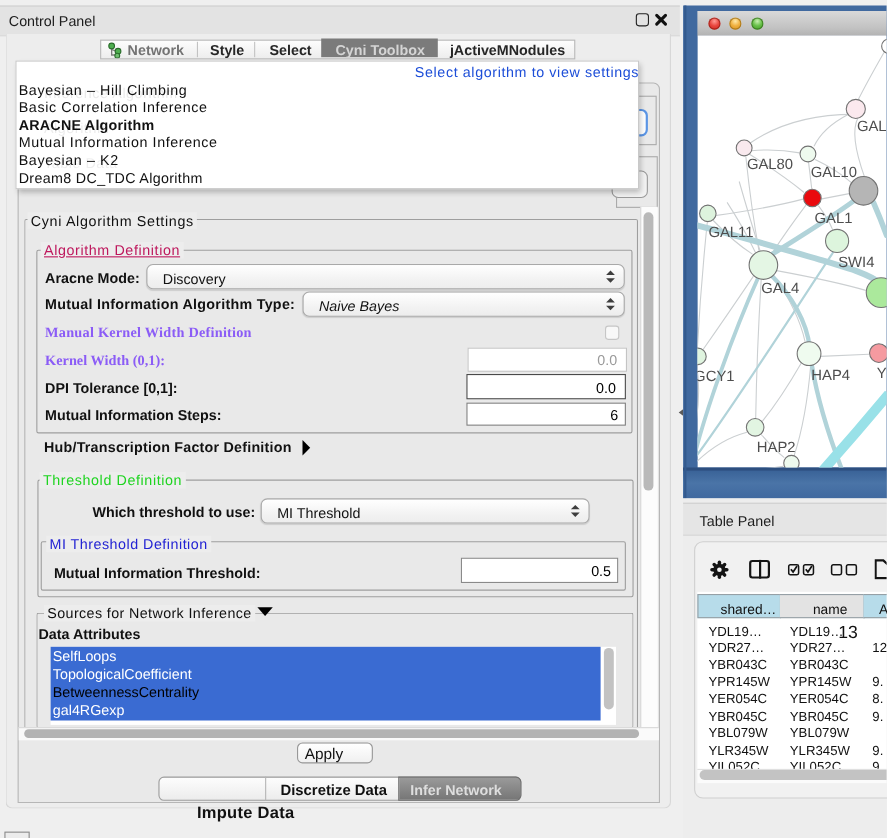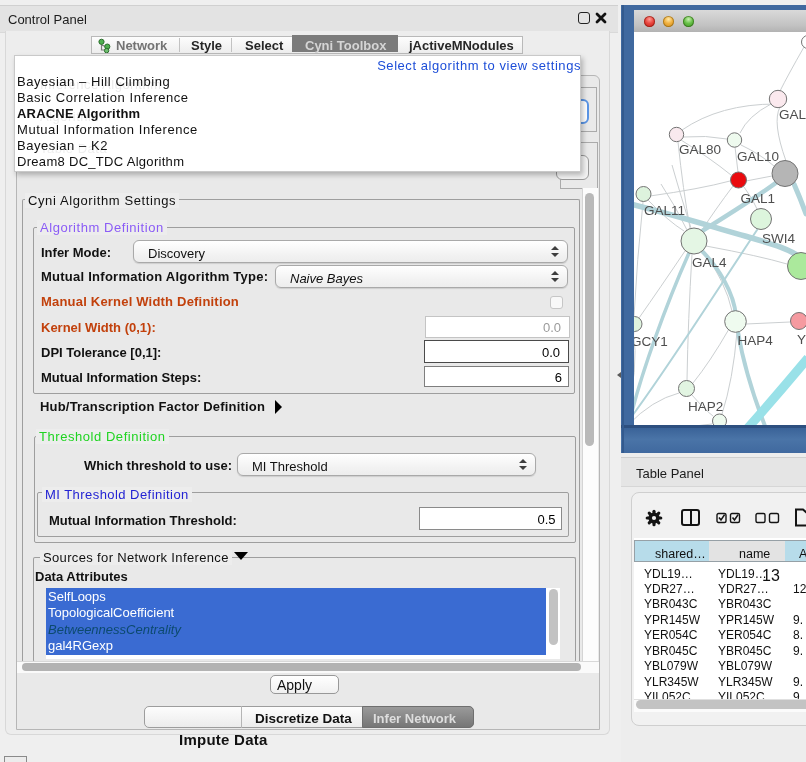--- a/index.html
+++ b/index.html
@@ -1,19 +1,19 @@
 <!DOCTYPE html>
 <html><head><meta charset="utf-8">
 <style>
 html,body{margin:0;padding:0;width:806px;height:762px;background:#efefef;overflow:hidden;
  font-family:"Liberation Sans",sans-serif;}
 .a{position:absolute;}
 .lbl{position:absolute;font-size:13px;color:#111;white-space:nowrap;}
 .b{font-weight:bold;}
-.gray{color:#c2410c;}
+.gray{color:#8b5cf6;font-family:Liberation Serif, serif;}
 .combo{position:absolute;background:linear-gradient(#ffffff,#f2f2f2 65%,#ededed);border:1px solid #a9a9a9;border-radius:6px;box-shadow:0 1px 1px rgba(0,0,0,.12);}
 .combo .tx{position:absolute;left:14px;top:4.5px;font-size:13px;color:#111;}
 .ud{position:absolute;right:8px;top:50%;width:8px;height:11px;margin-top:-5.5px;}
 .ud:before,.ud:after{content:"";position:absolute;left:0;border-left:4px solid transparent;border-right:4px solid transparent;}
 .ud:before{top:0;border-bottom:4.5px solid #3e3e3e;}
 .ud:after{bottom:0;border-top:4.5px solid #3e3e3e;}
 .field{position:absolute;background:#fff;font-size:13px;text-align:right;}
 .gbox{position:absolute;border:1px solid #9e9e9e;border-radius:2px;}
 </style></head>
 <body>
@@ -54,23 +54,23 @@
 <div class="a" style="left:231px;top:38px;width:1px;height:14px;background:#c2c2c2;"></div>
 <div class="lbl b" style="left:245px;top:37.5px;color:#262626;">Select</div>
 <div class="a" style="left:292px;top:34.5px;width:106px;height:17.5px;background:#7b7b7b;"></div>
 <div class="lbl b" style="left:305px;top:37.5px;color:#d5d5d5;">Cyni Toolbox</div>
 <div class="lbl b" style="left:409px;top:37.5px;color:#262626;">jActiveMNodules</div>
 
 <div class="gbox" style="left:22px;top:199px;width:556px;height:462px;border-bottom:none;border-radius:2px 2px 0 0;"></div>
 <div class="lbl" style="left:25px;top:193px;background:#ededed;padding:0 3px;letter-spacing:0.6px;color:#111;">Cyni Algorithm Settings</div>
 
 <div class="gbox" style="left:33px;top:227px;width:540px;height:165px;"></div>
-<div class="lbl" style="left:37px;top:220px;background:#ededed;padding:0 3px;letter-spacing:0.55px;color:#8b5cf6;">Algorithm Definition</div>
-
-<div class="lbl b" style="left:41px;top:244.6px;">Infer Mode:</div>
+<div class="lbl" style="left:37px;top:220px;background:#ededed;padding:0 3px;letter-spacing:0.55px;color:#be185d;text-decoration:underline;">Algorithm Definition</div>
+
+<div class="lbl b" style="left:41px;top:244.6px;">Aracne Mode:</div>
 <div class="combo" style="left:133px;top:240px;width:433px;height:21px;">
     <span class="tx">Discovery</span>
     <span class="ud"></span>
   </div>
 
 <div class="lbl b" style="left:41px;top:269px;letter-spacing:0.25px;">Mutual Information Algorithm Type:</div>
 <div class="combo" style="left:275px;top:265px;width:291px;height:21px;font-style:italic;">
     <span class="tx">Naive Bayes</span>
     <span class="ud"></span>
   </div>
@@ -105,21 +105,21 @@
 
 <div class="gbox" style="left:33px;top:557px;width:541px;height:104px;border-bottom:none;"></div>
 <div class="lbl" style="left:40px;top:549.5px;background:#ededed;padding:0 3px;letter-spacing:0.35px;color:#111;">Sources for Network Inference</div>
 <div class="a" style="left:234px;top:552px;width:0;height:0;border-left:7px solid transparent;border-right:7px solid transparent;border-top:8px solid #000;"></div>
 <div class="lbl b" style="left:35px;top:569px;">Data Attributes</div>
 
 <div class="a" style="left:46px;top:587.5px;width:514px;height:71px;background:#fff;"></div>
 <div class="a" style="left:46px;top:587.5px;width:500px;height:67px;background:#3a6bd2;"></div>
 <div class="lbl" style="left:48px;top:589px;color:#fff;">SelfLoops</div>
 <div class="lbl" style="left:48px;top:605.4px;color:#fff;">TopologicalCoefficient</div>
-<div class="lbl" style="left:48px;top:621.8px;color:#0c4a6e;font-style:italic;">BetweennessCentrality</div>
+<div class="lbl" style="left:48px;top:621.8px;color:#000000;">BetweennessCentrality</div>
 <div class="lbl" style="left:48px;top:638.2px;color:#fff;">gal4RGexp</div>
 <div class="a" style="left:549px;top:588.5px;width:9px;height:56px;background:#c2c2c2;border-radius:5px;"></div>
 
 <div class="a" style="left:17px;top:661px;width:582px;height:11px;background:#fafafa;border-top:1px solid #d8d8d8;"></div>
 <div class="a" style="left:22px;top:663px;width:559px;height:8px;background:#b3b3b3;border-radius:4px;"></div>
 
 <div class="a" style="left:270px;top:675px;width:69px;height:19px;background:linear-gradient(#ffffff,#f0f0f0);border:1px solid #989898;border-radius:5px;box-sizing:border-box;"></div>
 <div class="a" style="left:270px;top:677px;width:49px;text-align:center;font-size:14px;color:#111;">Apply</div>
 
 <div class="a" style="left:144px;top:706px;width:330px;height:22px;background:linear-gradient(#fdfdfd,#ececec);border:1px solid #9d9d9d;border-radius:5px;box-sizing:border-box;"></div>

